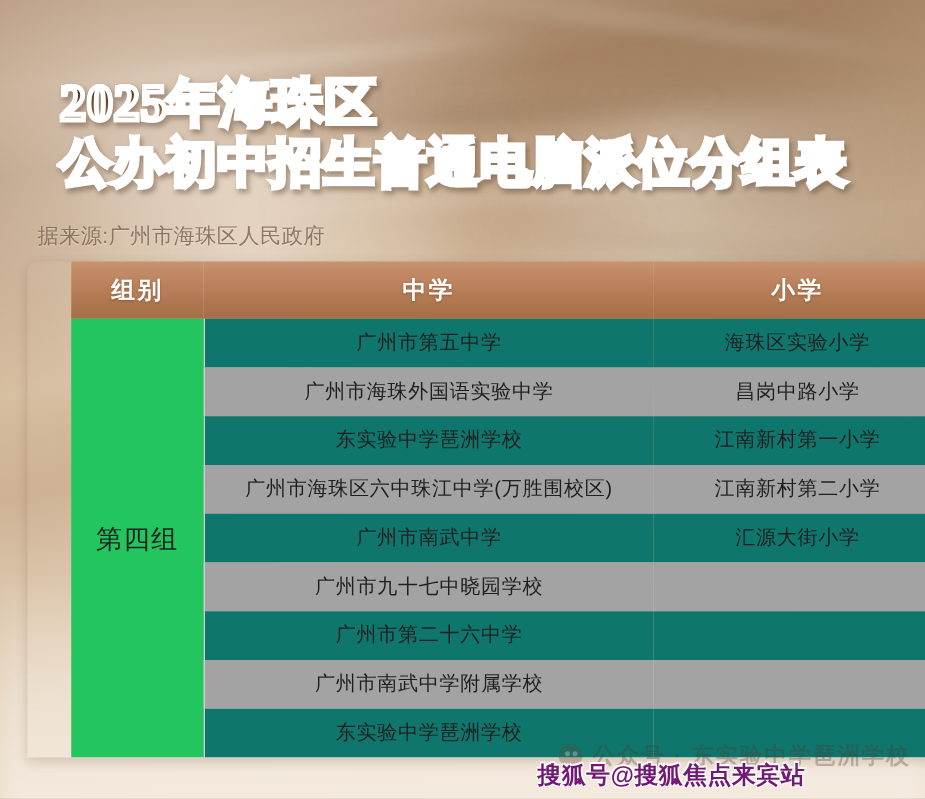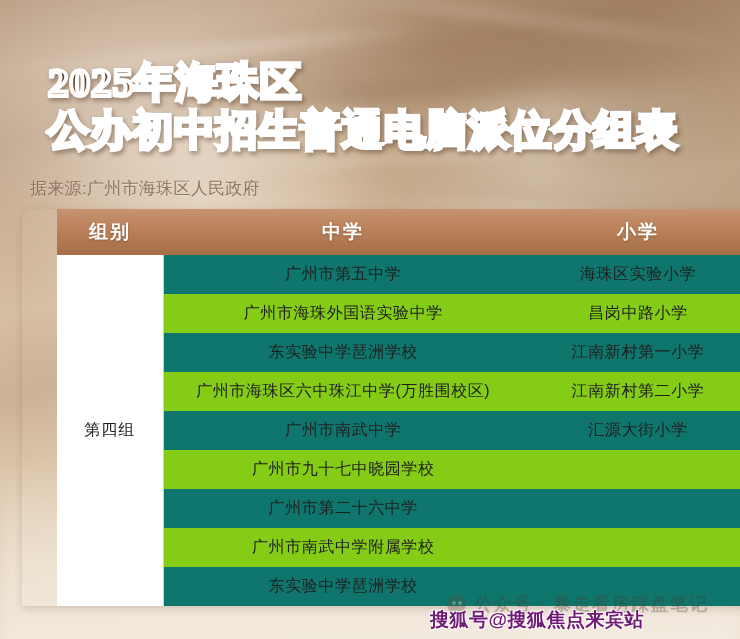--- a/index.html
+++ b/index.html
@@ -201,26 +201,26 @@
     font-size: 16px;
     color: #1f1f1f;
     text-align: center;
     vertical-align: middle;
     letter-spacing: 0.6px;
     border: none;
     padding: 0 6px;
     white-space: nowrap;
   }
   tbody tr.odd  td.stripe { background: #0f766e; }
-  tbody tr.even td.stripe { background: #84cc16; }
+  tbody tr.even td.stripe { background: #a3a3a3; }
 
   td.group-cell {
-    background: #ffffff;
+    background: #22c55e;
     border-right: 1px solid #cfcfcf;
-    font-size: 16px;
+    font-size: 21px;
     color: #1f1f1f;
     letter-spacing: 1px;
   }
 
   
   .wm-soft {
     position: absolute;
     left: 447px;
     top: 592px;
     display: flex;
@@ -346,16 +346,16 @@
         <tr class="odd">
           <td class="stripe">东实验中学琶洲学校</td>
           <td class="stripe"></td>
         </tr>
       </tbody>
   </table>
 </div>
 
 <div class="wm-soft">
   <span class="wm-logo"></span>
-  <span class="wm-text">公众号 · 暴走看房踩盘笔记</span>
+  <span class="wm-text">公众号 · 东实验中学琶洲学校</span>
 </div>
 
 <div class="wm-hard">搜狐号@搜狐焦点来宾站</div>
 
 </body></html>

